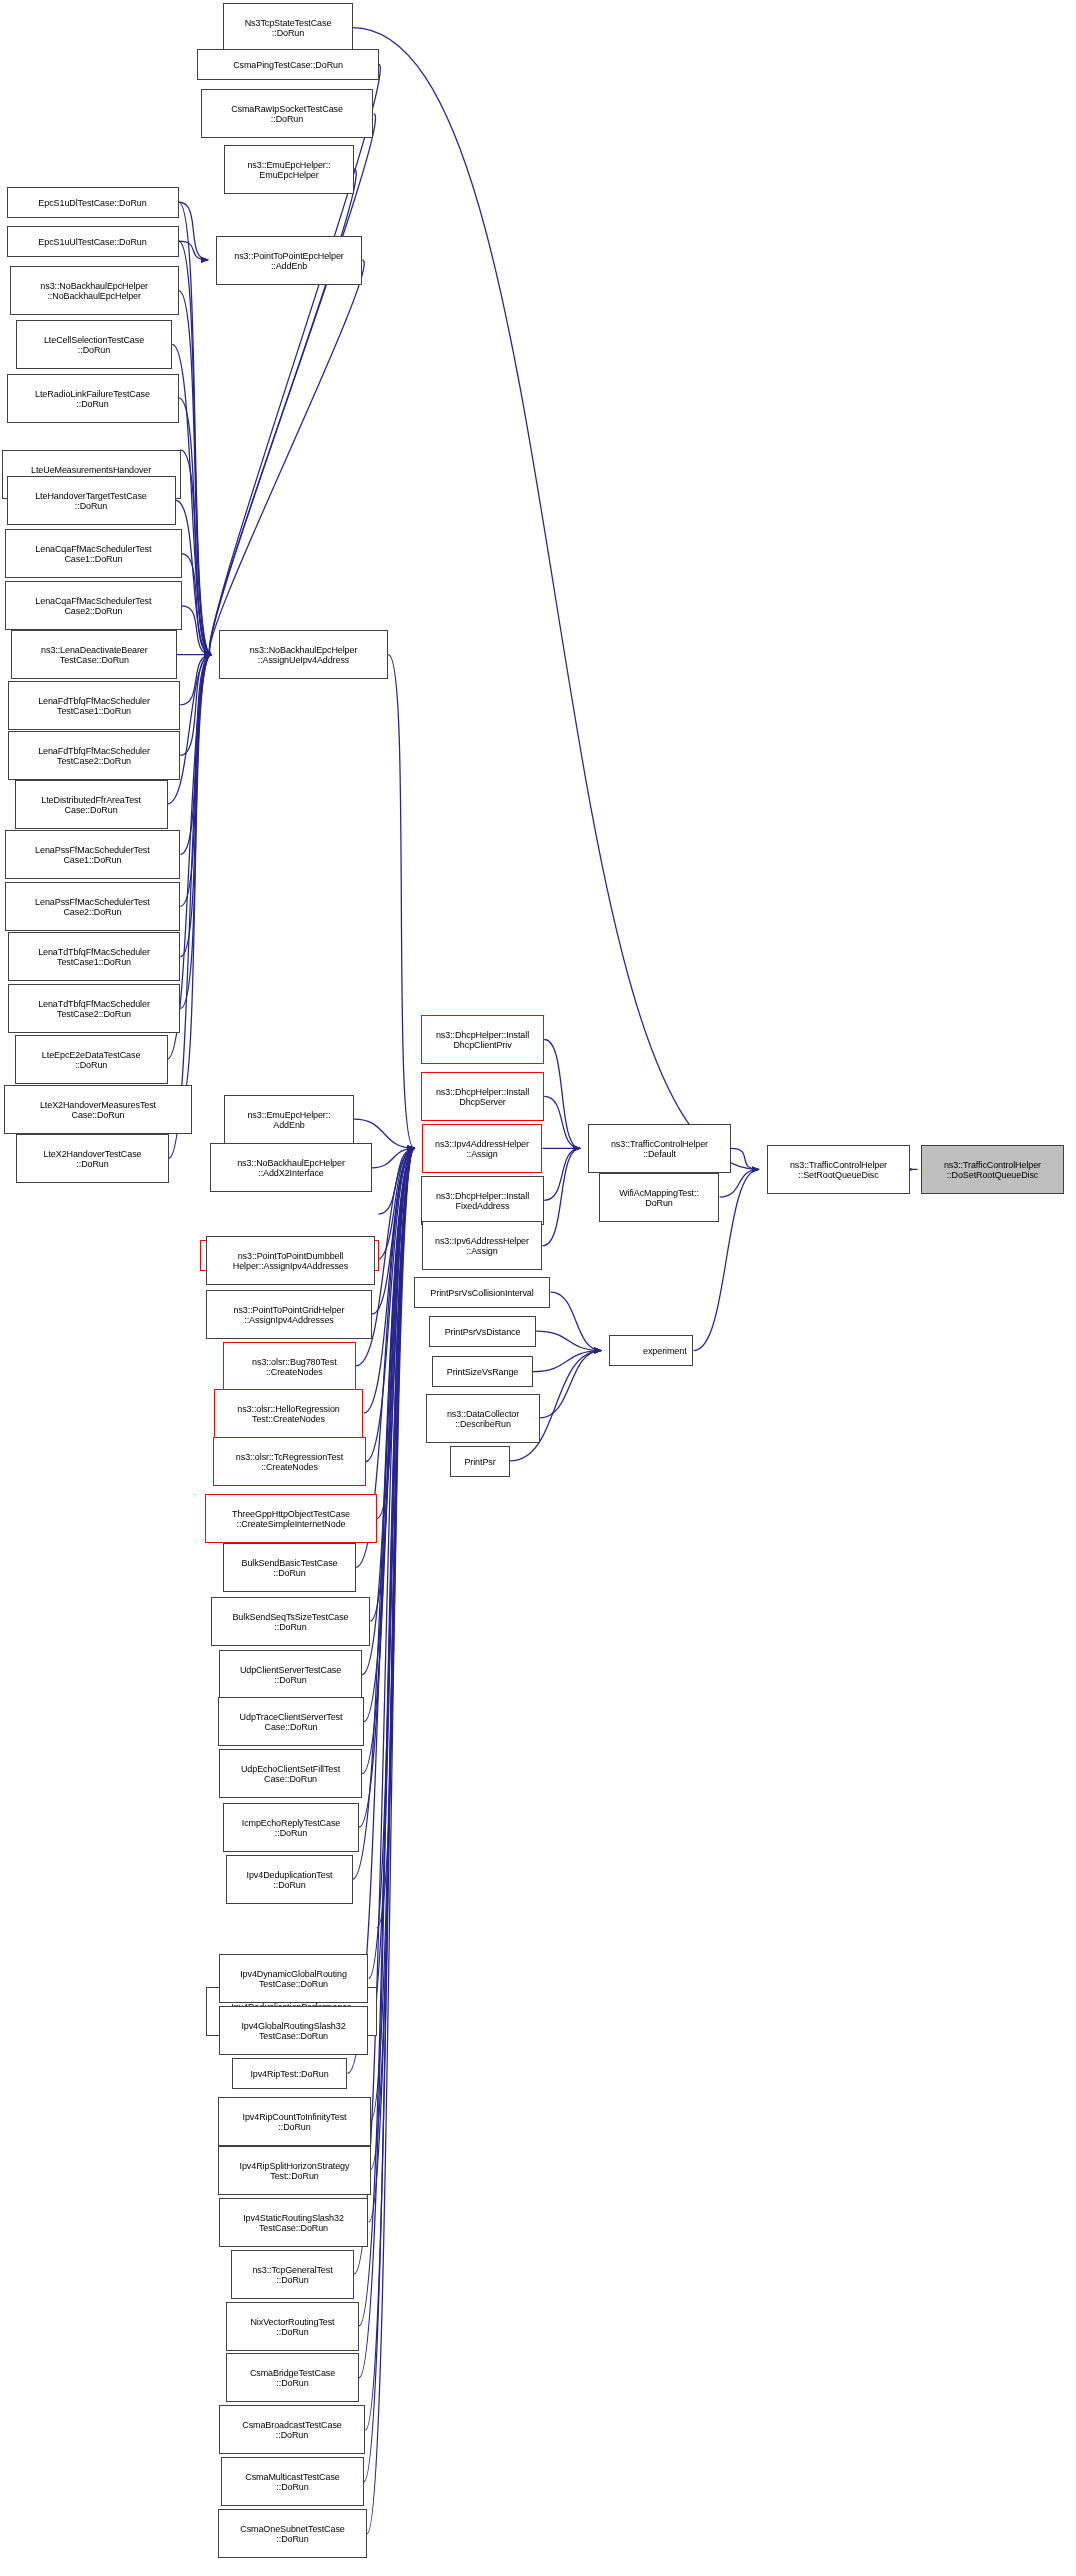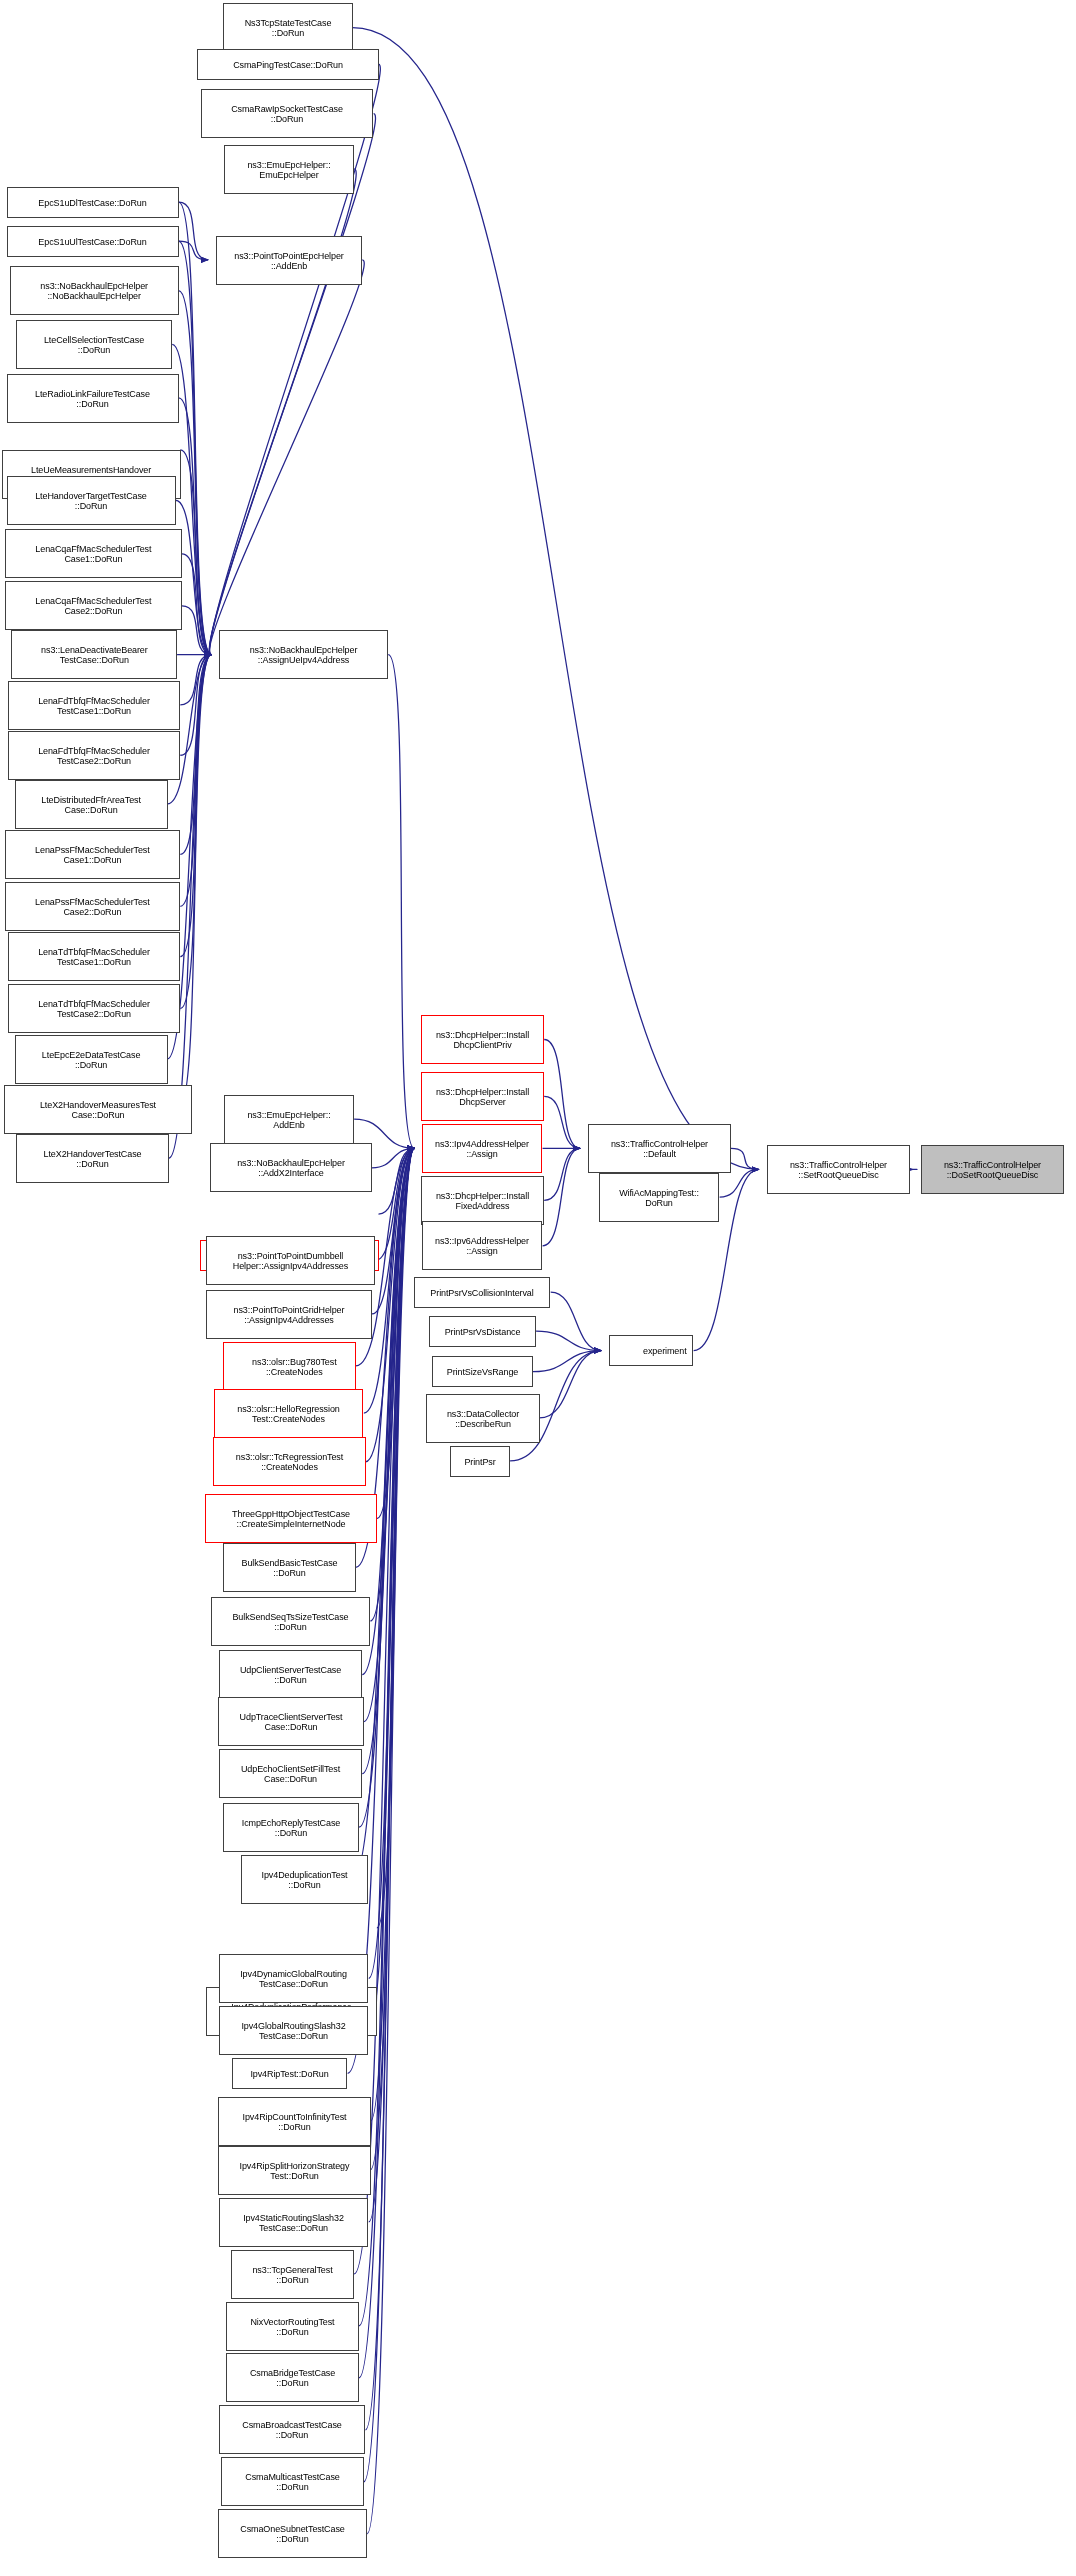--- a/index.html
+++ b/index.html
@@ -206,21 +206,21 @@
       <div class="node" style="left: 211px; top: 1597px; width: 159px; height: 49px;">BulkSendSeqTsSizeTestCase
 ::DoRun</div>
       <div class="node" style="left: 219px; top: 1650px; width: 143px; height: 49px;">UdpClientServerTestCase
 ::DoRun</div>
       <div class="node" style="left: 218px; top: 1697px; width: 146px; height: 49px;">UdpTraceClientServerTest
 Case::DoRun</div>
       <div class="node" style="left: 219px; top: 1749px; width: 143px; height: 49px;">UdpEchoClientSetFillTest
 Case::DoRun</div>
       <div class="node" style="left: 223px; top: 1803px; width: 136px; height: 49px;">IcmpEchoReplyTestCase
 ::DoRun</div>
-      <div class="node" style="left: 241px; top: 1855px; width: 127px; height: 49px;">Ipv4DeduplicationTest
+      <div class="node" style="left: 226px; top: 1855px; width: 127px; height: 49px;">Ipv4DeduplicationTest
 ::DoRun</div>
       <div class="node" style="left: 206px; top: 1987px; width: 171px; height: 49px;">Ipv4DeduplicationPerformance
 Test::DoRun</div>
       <div class="node" style="left: 219px; top: 1954px; width: 149px; height: 49px;">Ipv4DynamicGlobalRouting
 TestCase::DoRun</div>
       <div class="node" style="left: 219px; top: 2006px; width: 149px; height: 49px;">Ipv4GlobalRoutingSlash32
 TestCase::DoRun</div>
       <div class="node" style="left: 232px; top: 2058px; width: 115px; height: 31px;">Ipv4RipTest::DoRun</div>
       <div class="node" style="left: 218px; top: 2097px; width: 153px; height: 49px;">Ipv4RipCountToInfinityTest
 ::DoRun</div>

